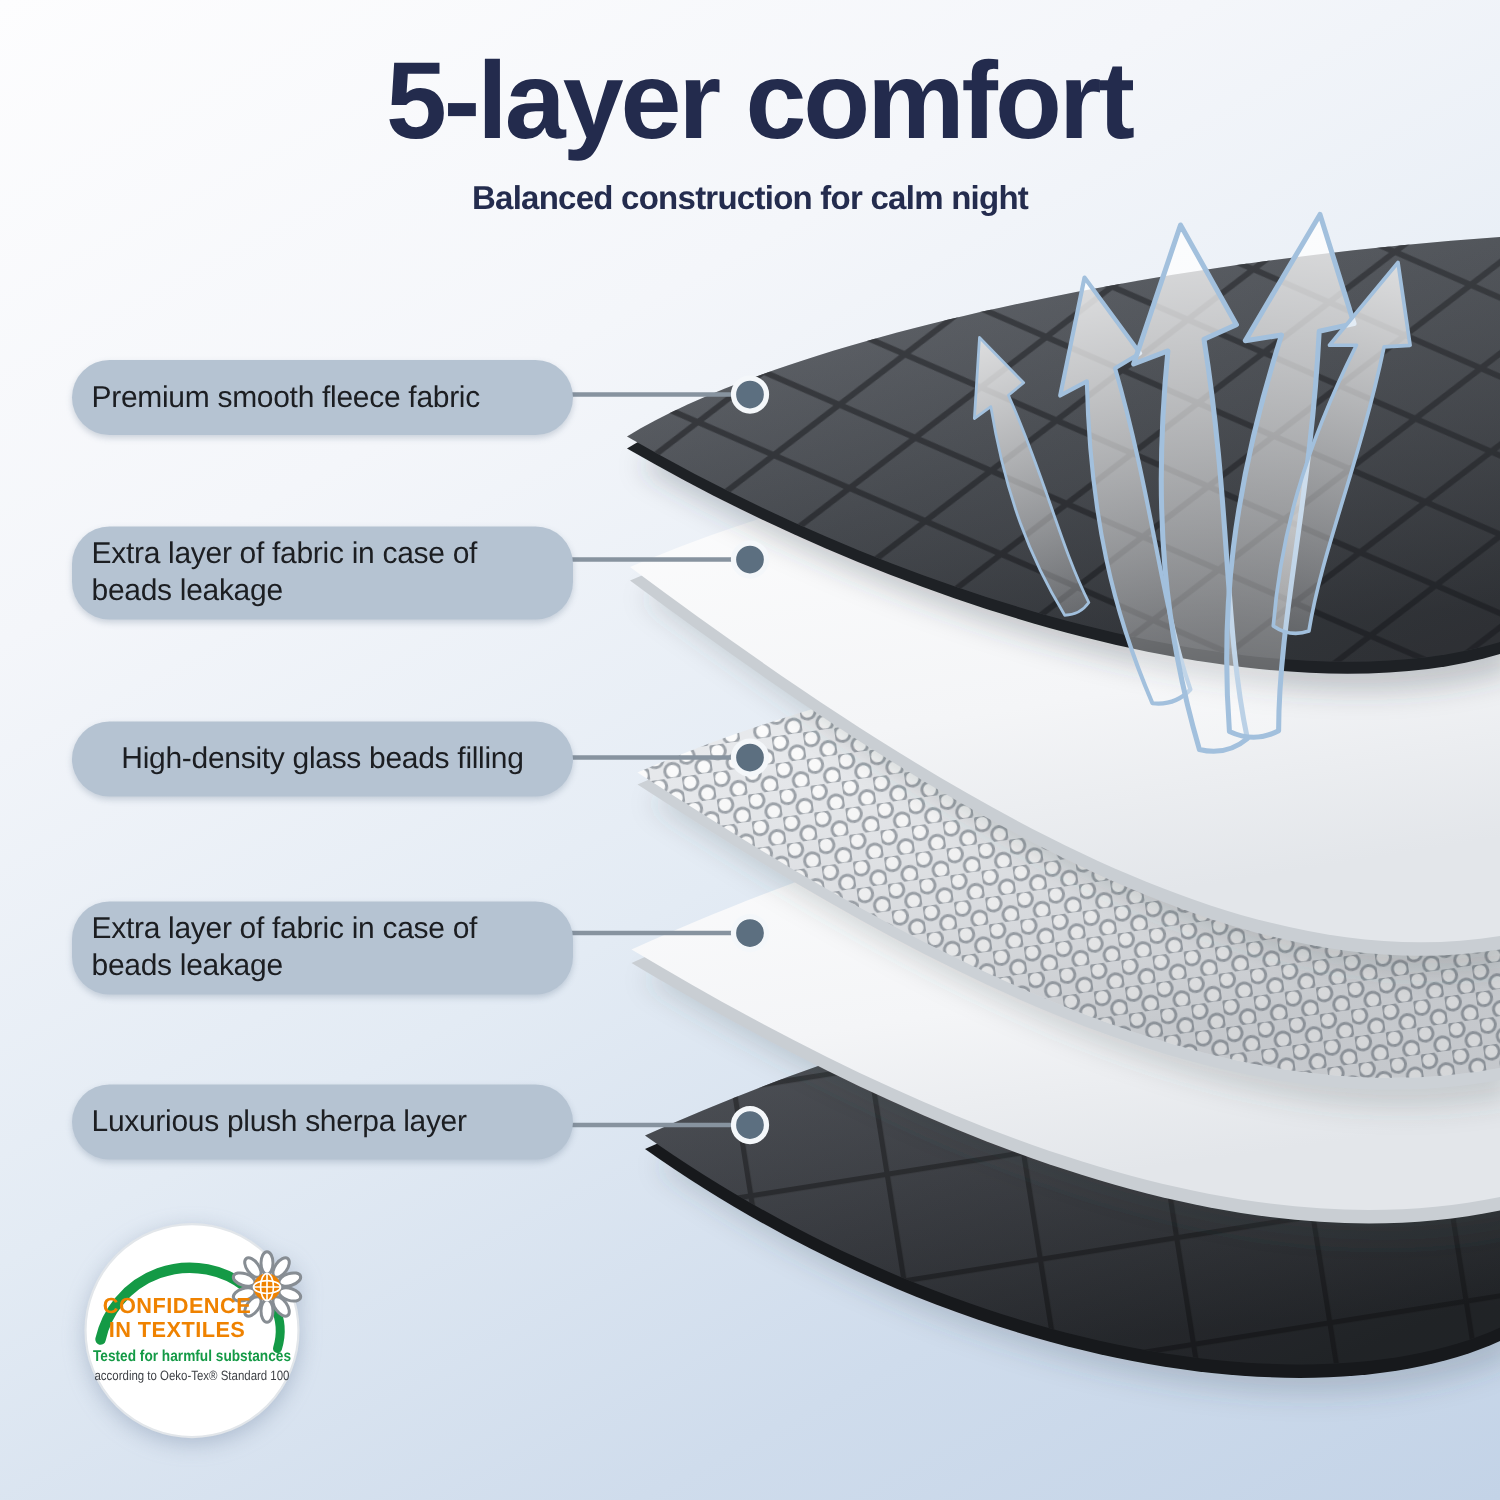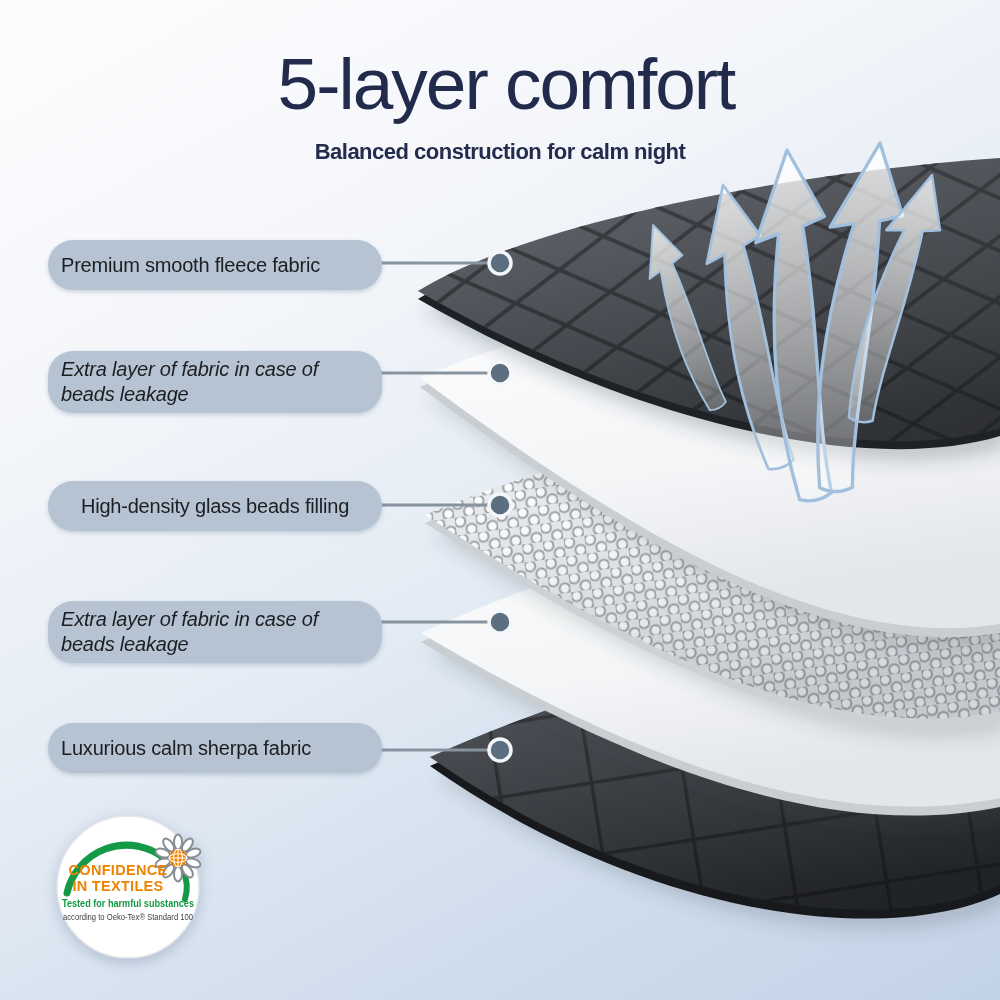--- a/index.html
+++ b/index.html
@@ -6,37 +6,37 @@
   .stage{
     position:relative;
     width:1000px;height:1000px;
     overflow:hidden;
     font-family:"Liberation Sans", sans-serif;
     background:linear-gradient(152deg,#fdfdfe 0%,#f4f6fa 28%,#e3ebf4 55%,#cfdcec 80%,#c3d3e7 100%);
   }
   .diagram{position:absolute;left:0;top:0;width:1000px;height:1000px;}
   .header{position:absolute;left:0;top:30px;width:1000px;text-align:center;pointer-events:none;}
   .title{
-    margin:16px;font-size:73px;line-height:1.05;font-weight:normal;
+    margin:0;font-size:73px;line-height:1.05;font-weight:bold;
     letter-spacing:-2px;color:#232b4d;padding-left:12px;
   }
   .subtitle{
     margin:12px 0 0 0;font-size:22px;font-weight:bold;
     letter-spacing:-0.5px;color:#242c4e;
   }
   .callout{
     position:absolute;left:48px;width:334px;
     background:#b5c3d2;border-radius:25px;
     display:flex;flex-direction:column;justify-content:center;
     padding:0 13px;box-sizing:border-box;
     color:#1c1e22;font-size:20px;line-height:25px;letter-spacing:-0.2px;
     box-shadow:0 2px 4px rgba(90,110,135,.28);
   }
   .callout.single{height:50px;}
-  .callout.double{height:62px;font-style:italic;}
+  .callout.double{height:62px;}
   #callout-1{top:240px;}
   #callout-2{top:351px;}
   #callout-3{top:481px;text-align:center;}
   #callout-4{top:601px;}
   #callout-5{top:723px;}
   .badge{
     position:absolute;left:54px;top:813px;width:148px;height:148px;
     filter:drop-shadow(0 4px 7px rgba(96,118,148,.35));
   }
 </style>
@@ -170,21 +170,21 @@
     <span>beads leakage</span>
   </div>
   <div id="callout-3" class="callout single">
     <span>High-density glass beads filling</span>
   </div>
   <div id="callout-4" class="callout double">
     <span>Extra layer of fabric in case of</span>
     <span>beads leakage</span>
   </div>
   <div id="callout-5" class="callout single">
-    <span>Luxurious calm sherpa fabric</span>
+    <span>Luxurious plush sherpa layer</span>
   </div>
 
   <svg class="badge" viewBox="0 0 148 148" xmlns="http://www.w3.org/2000/svg">
     <circle cx="74" cy="74" r="71" fill="#ffffff" stroke="#e2e6ea" stroke-width="1.5"></circle>
     <path d="M13,80 A61,61 0 0 1 110,45" fill="none" stroke="#149a46" stroke-width="7" stroke-linecap="round"></path>
     <path d="M129,58 C133,66 134,76 131,86" fill="none" stroke="#149a46" stroke-width="6" stroke-linecap="round"></path>
 
     <g>
       <g fill="#ffffff" stroke="#878d93" stroke-width="2">
         <ellipse cx="124" cy="29" rx="4" ry="7.5"></ellipse>

